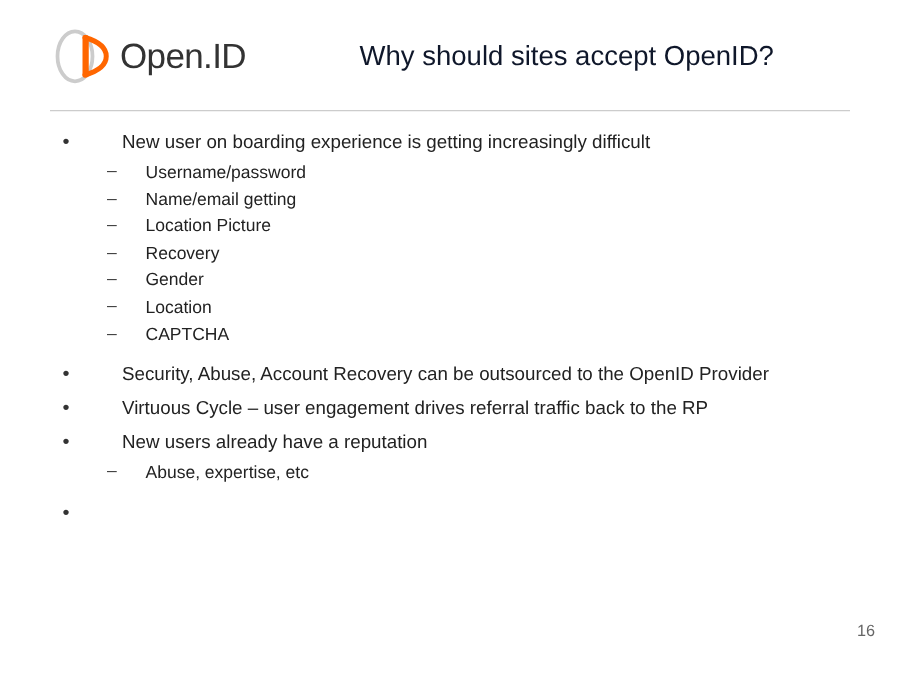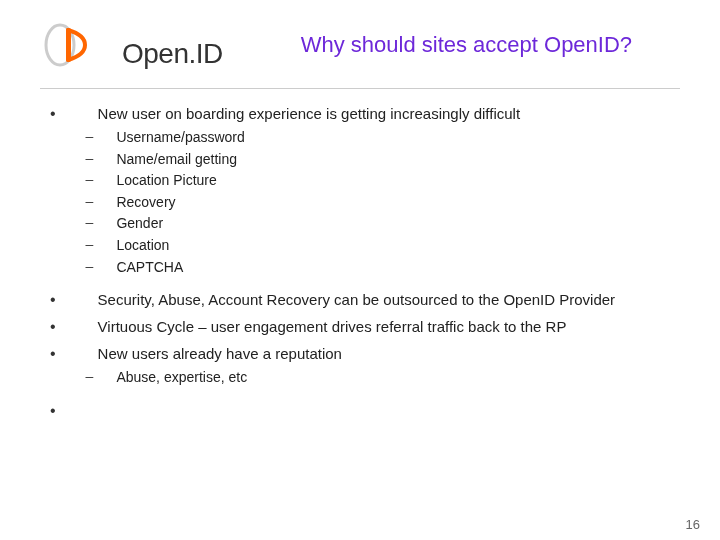--- a/index.html
+++ b/index.html
@@ -23,41 +23,40 @@
 
     .header {
       display: flex;
       align-items: center;
       margin-bottom: 18px;
       border-bottom: none;
     }
 
     .logo-area {
       display: flex;
-      align-items: flex-end;
+      align-items: center;
       margin-right: 30px;
-      gap: 26px;
     }
 
     .logo-icon {
       width: 50px;
       height: 50px;
       margin-right: 6px;
     }
 
     .logo-text {
       font-size: 28px;
       font-weight: 400;
       color: #333333;
       letter-spacing: -0.5px;
     }
 
     .title {
       font-size: 22px;
-      color: #6d28d9;
+      color: #0f172a;
       font-weight: 400;
       margin-left: auto;
       flex: 1;
       text-align: center;
     }
 
     .content {
       flex: 1;
       display: flex;
       flex-direction: column;
@@ -107,21 +106,21 @@
 
     .sub-text {
       font-size: 14px;
       color: #222;
       line-height: 1.4;
       margin-left: 15px;
     }
 
     .page-number {
       position: absolute;
-      bottom: 8px;
+      bottom: 28px;
       right: 20px;
       font-size: 13px;
       color: #666;
     }
 
     .divider-line {
       width: 100%;
       height: 1px;
       background: #cccccc;
       margin-bottom: 14px;

